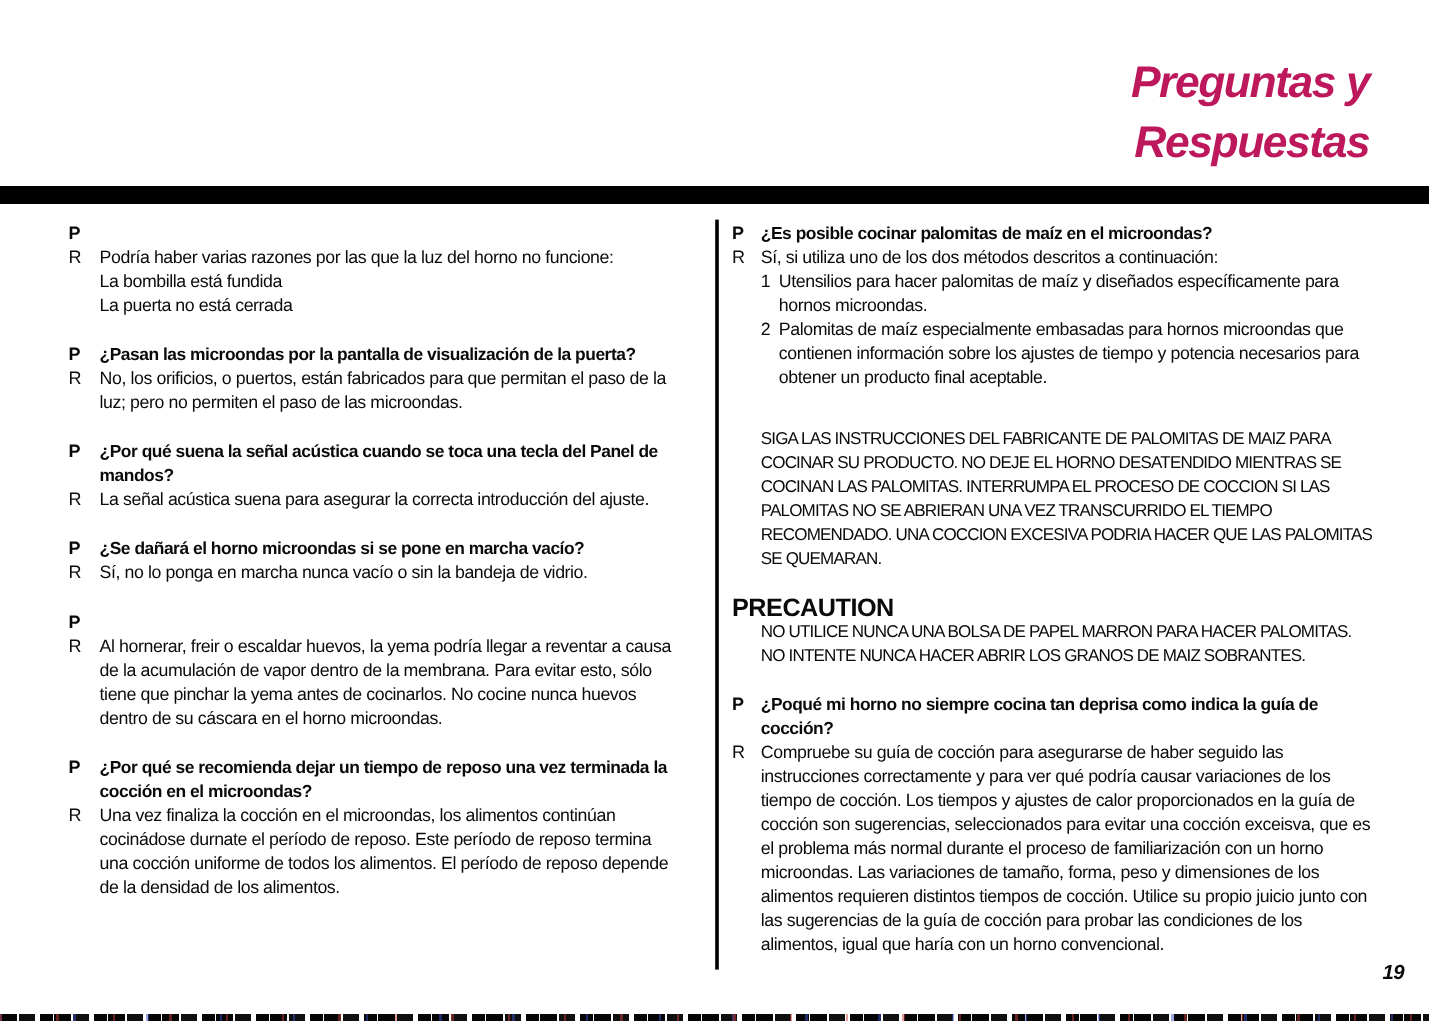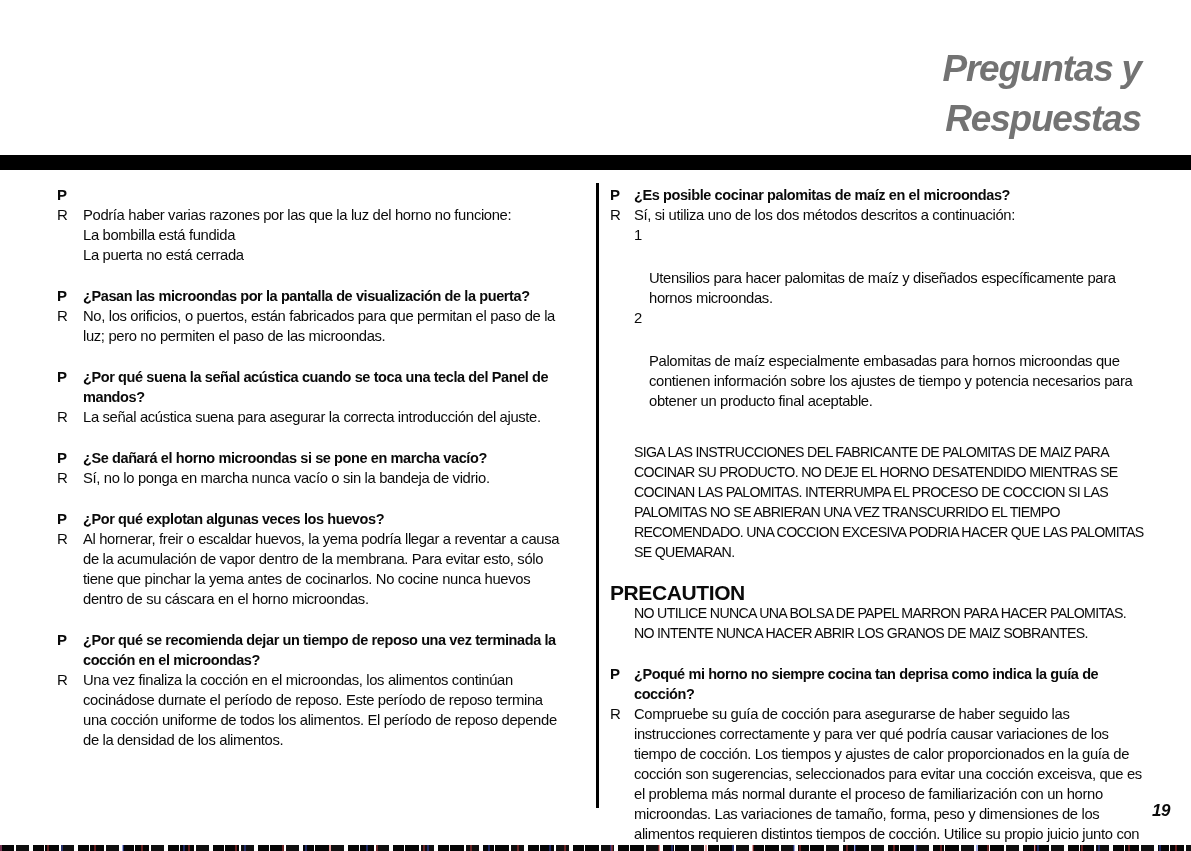--- a/index.html
+++ b/index.html
@@ -14,21 +14,21 @@
   
   .title{
     position:absolute;
     top:44px;right:50px;
     text-align:right;
     font-size:37px;
     font-weight:bold;
     font-style:italic;
     letter-spacing:-1.2px;
     line-height:50px;
-    color:#737373;
+    color:#be185d;
   }
   .rule{
     position:absolute;
     left:0;top:155px;
     width:1191px;height:15px;
     background:#000;
   }
   
   .col{position:absolute;top:185px;}
   .col-left{left:57px;width:512px;}
@@ -56,21 +56,21 @@
     line-height:20px;
   }
   .a-text{
     font-size:14.8px;
     letter-spacing:-0.35px;
     line-height:20px;
     white-space:pre-line;
   }
   .method{display:flex;margin-top:0;}
   .method-num{flex:0 0 15px;font-size:14.8px;line-height:20px;}
-  .method-text{font-size:14.8px;letter-spacing:-0.35px;line-height:20px;margin-top:43px;}
+  .method-text{font-size:14.8px;letter-spacing:-0.35px;line-height:20px;}
   .caps{
     font-size:14.2px;
     letter-spacing:-0.7px;
     line-height:20px;
   }
   .indented{margin-left:24px;}
   .warning{margin-top:31px;margin-bottom:21px;}
   .precaution-title{
     font-weight:bold;
     font-size:21px;
@@ -157,21 +157,20 @@
       </div>
       <div class="row">
         <span class="marker r">R</span>
         <div class="a-text">Sí, no lo ponga en marcha nunca vacío o sin la bandeja de vidrio.</div>
       </div>
     </div>
 
     <div class="qa">
       <div class="row">
         <span class="marker">P</span>
-        <div class="q-text">¿Por qué explotan algunas veces los huevos?</div>
       </div>
       <div class="row">
         <span class="marker r">R</span>
         <div class="a-text">Al hornerar, freir o escaldar huevos, la yema podría llegar a reventar a causa de la acumulación de vapor dentro de la membrana. Para evitar esto, sólo tiene que pinchar la yema antes de cocinarlos. No cocine nunca huevos dentro de su cáscara en el horno microondas.</div>
       </div>
     </div>
 
     <div class="qa">
       <div class="row">
         <span class="marker">P</span>

